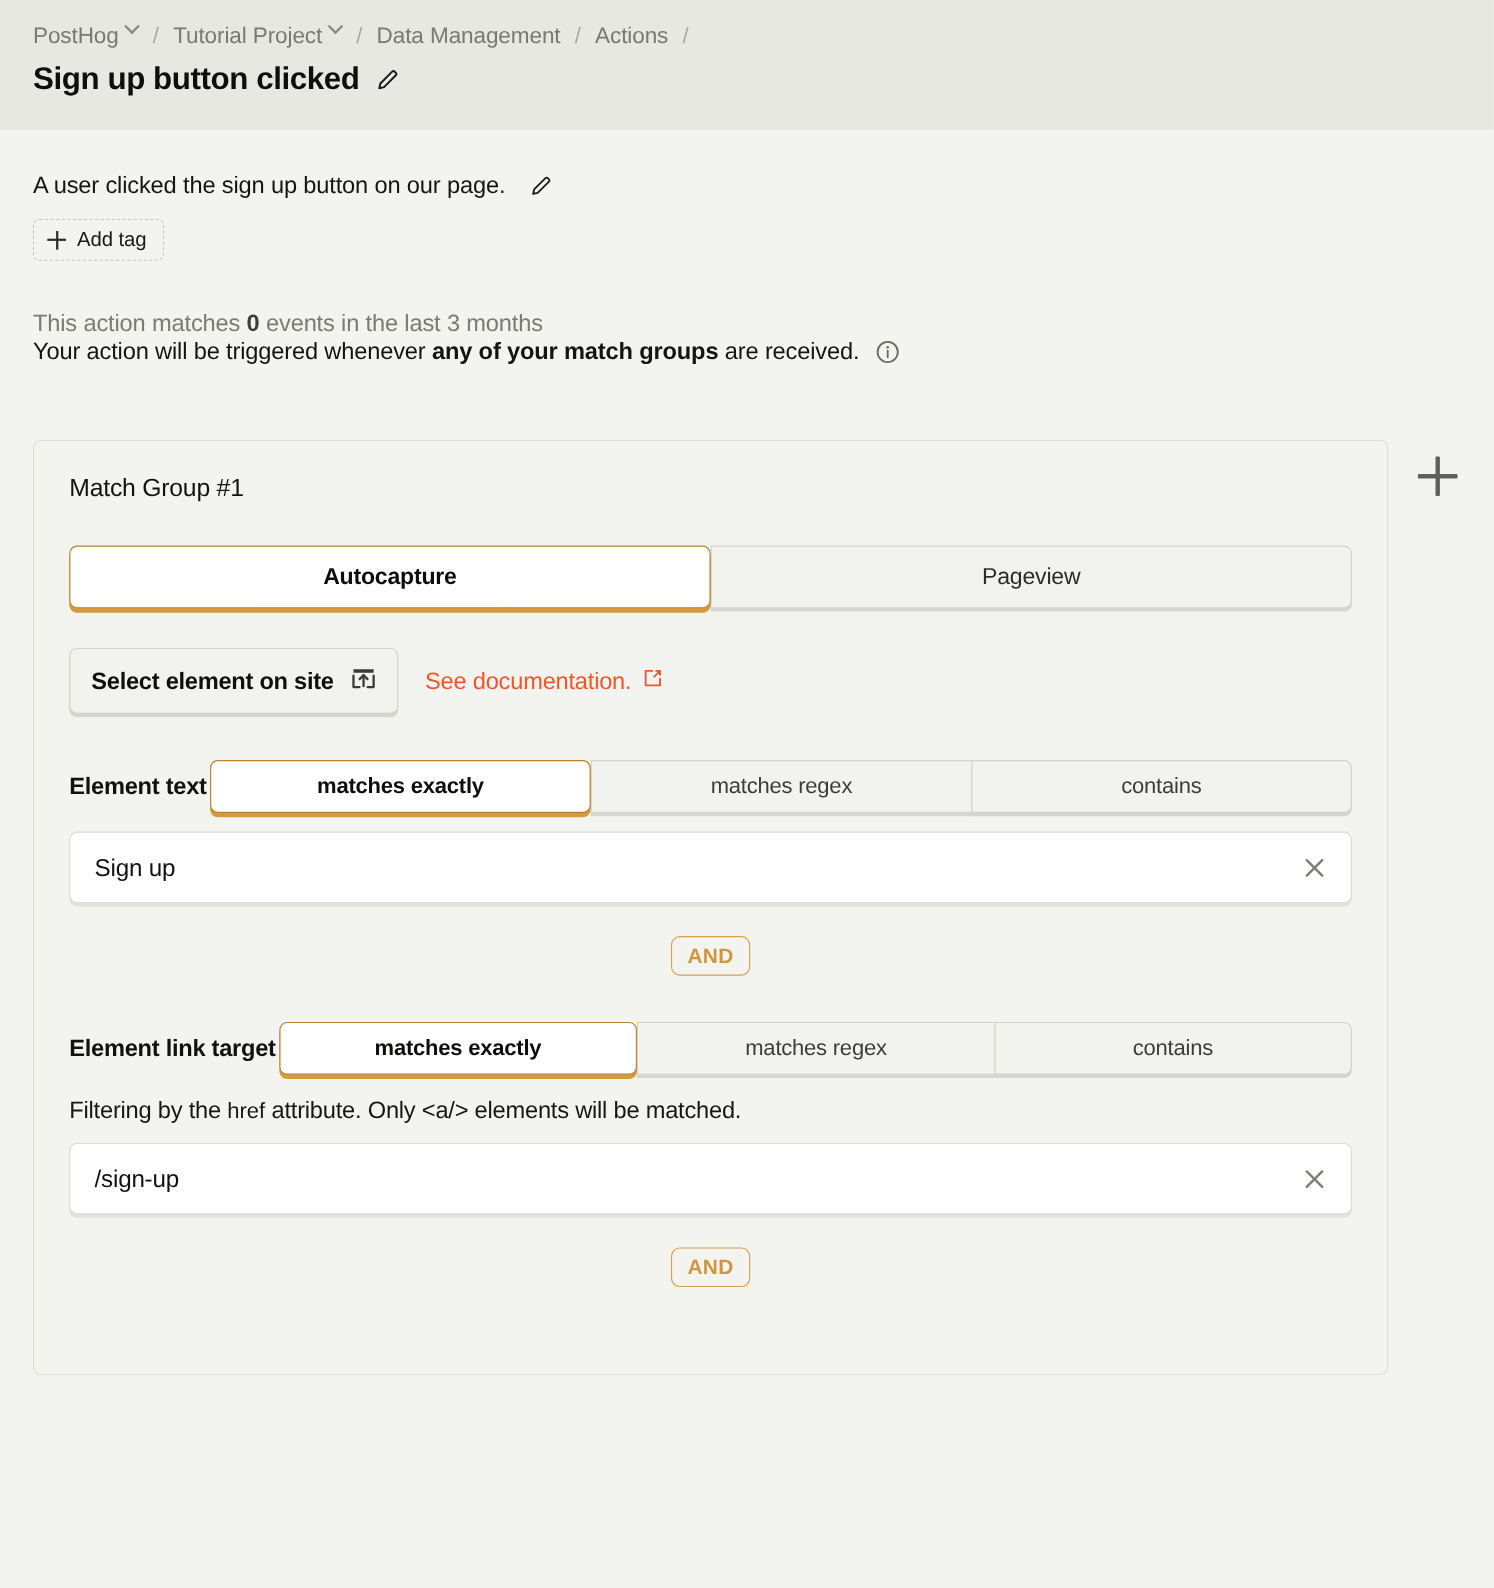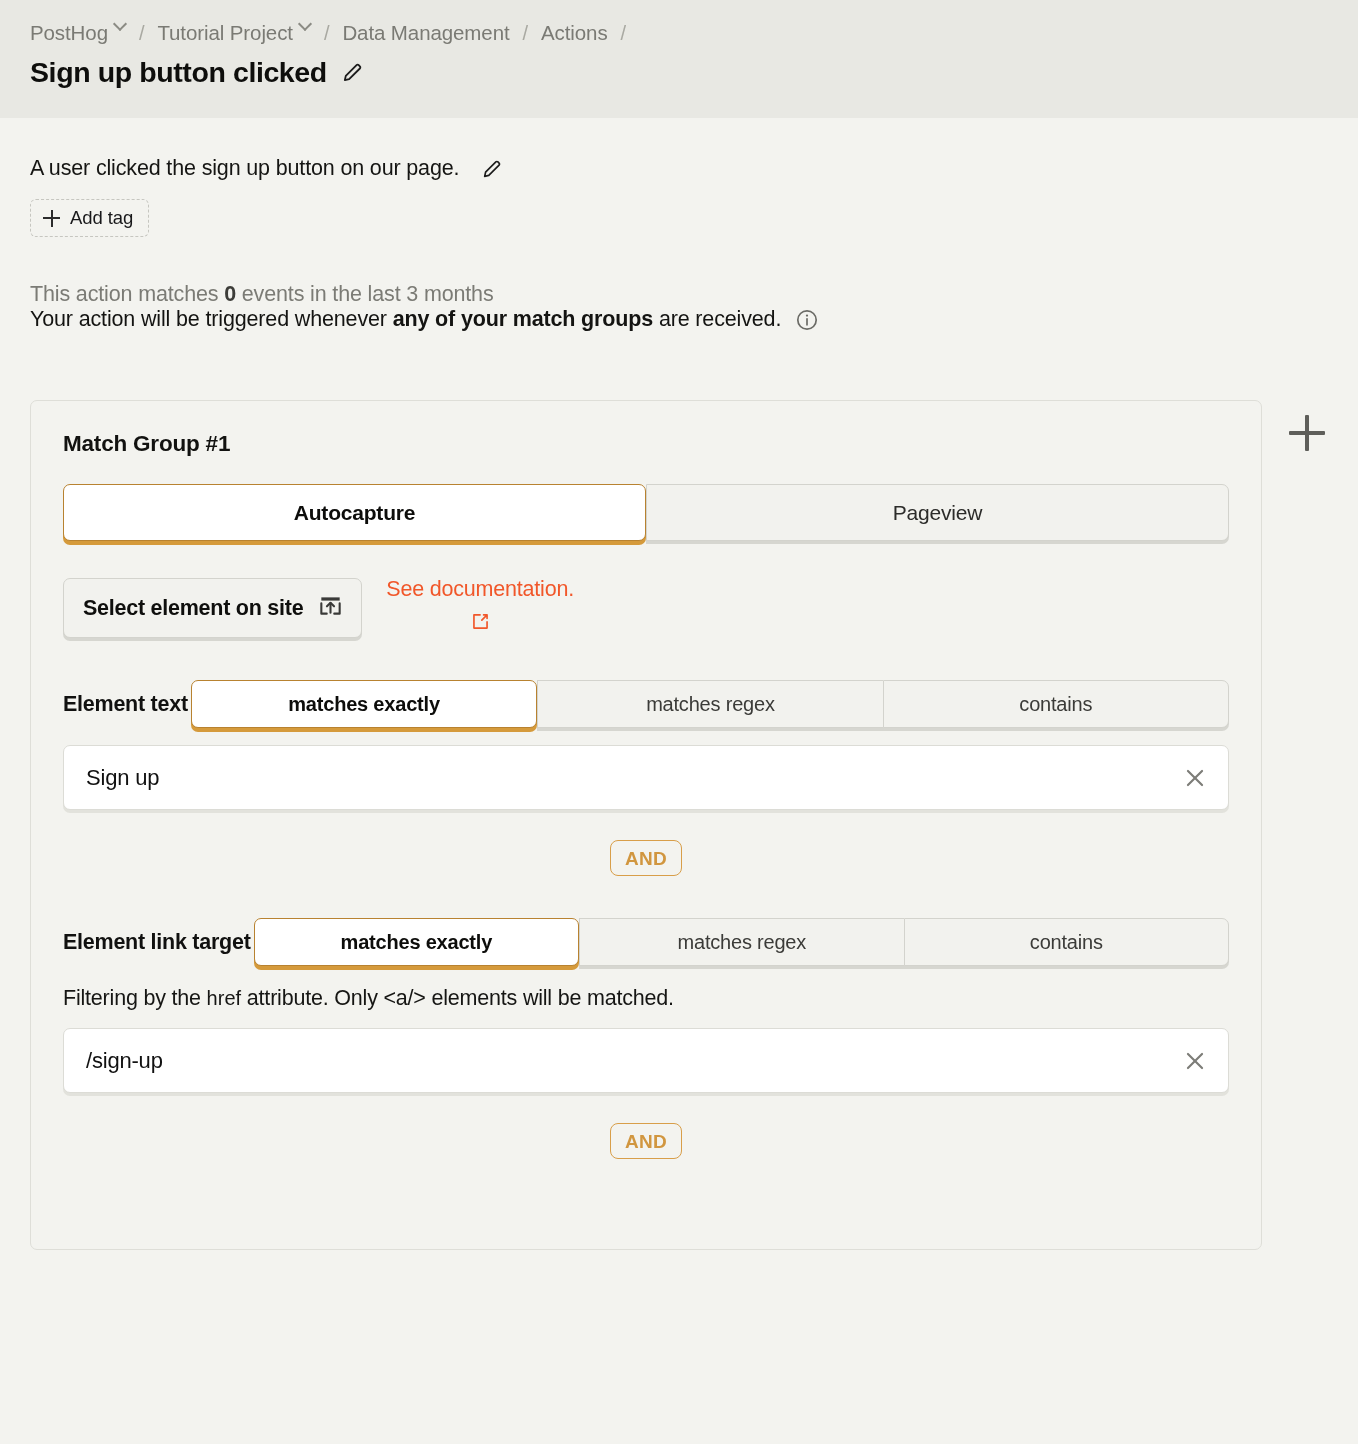--- a/index.html
+++ b/index.html
@@ -176,29 +176,29 @@
     content: "";
     position: absolute;
     background: #5e5e5a;
     border-radius: 1px;
   }
   .plus-add-group::before { left: 3px; top: 19px; width: 36px; height: 4px; }
   .plus-add-group::after  { top: 3px; left: 19px; height: 36px; width: 4px; }
 
   .card-title {
     font-size: 22.5px;
-    font-weight: bold;
+    font-weight: normal;
     color: #121210;
     letter-spacing: -0.2px;
   }
 
   
   .seg {
     display: flex;
-    margin-top: 27px;
+    margin-top: 39px;
     border-radius: 7px;
   }
   .seg-btn {
     flex: 1;
     background: #f2f2ee;
     border: 1.5px solid #d3d3cd;
     border-right: none;
     box-shadow: 0 3px 0 0 #d6d6d0;
     font-family: inherit;
     font-size: 21px;
@@ -245,21 +245,20 @@
   .doc-link {
     display: inline-flex;
     align-items: center;
     gap: 9px;
     margin-left: 24px;
     color: #f1572a;
     font-size: 21.5px;
     letter-spacing: -0.2px;
     text-decoration: none;
     cursor: pointer;
-    flex-direction: column;
   }
 
   
   .filter-head {
     display: flex;
     align-items: center;
     margin-top: 42px;
   }
   .filter-label {
     font-size: 21.5px;

